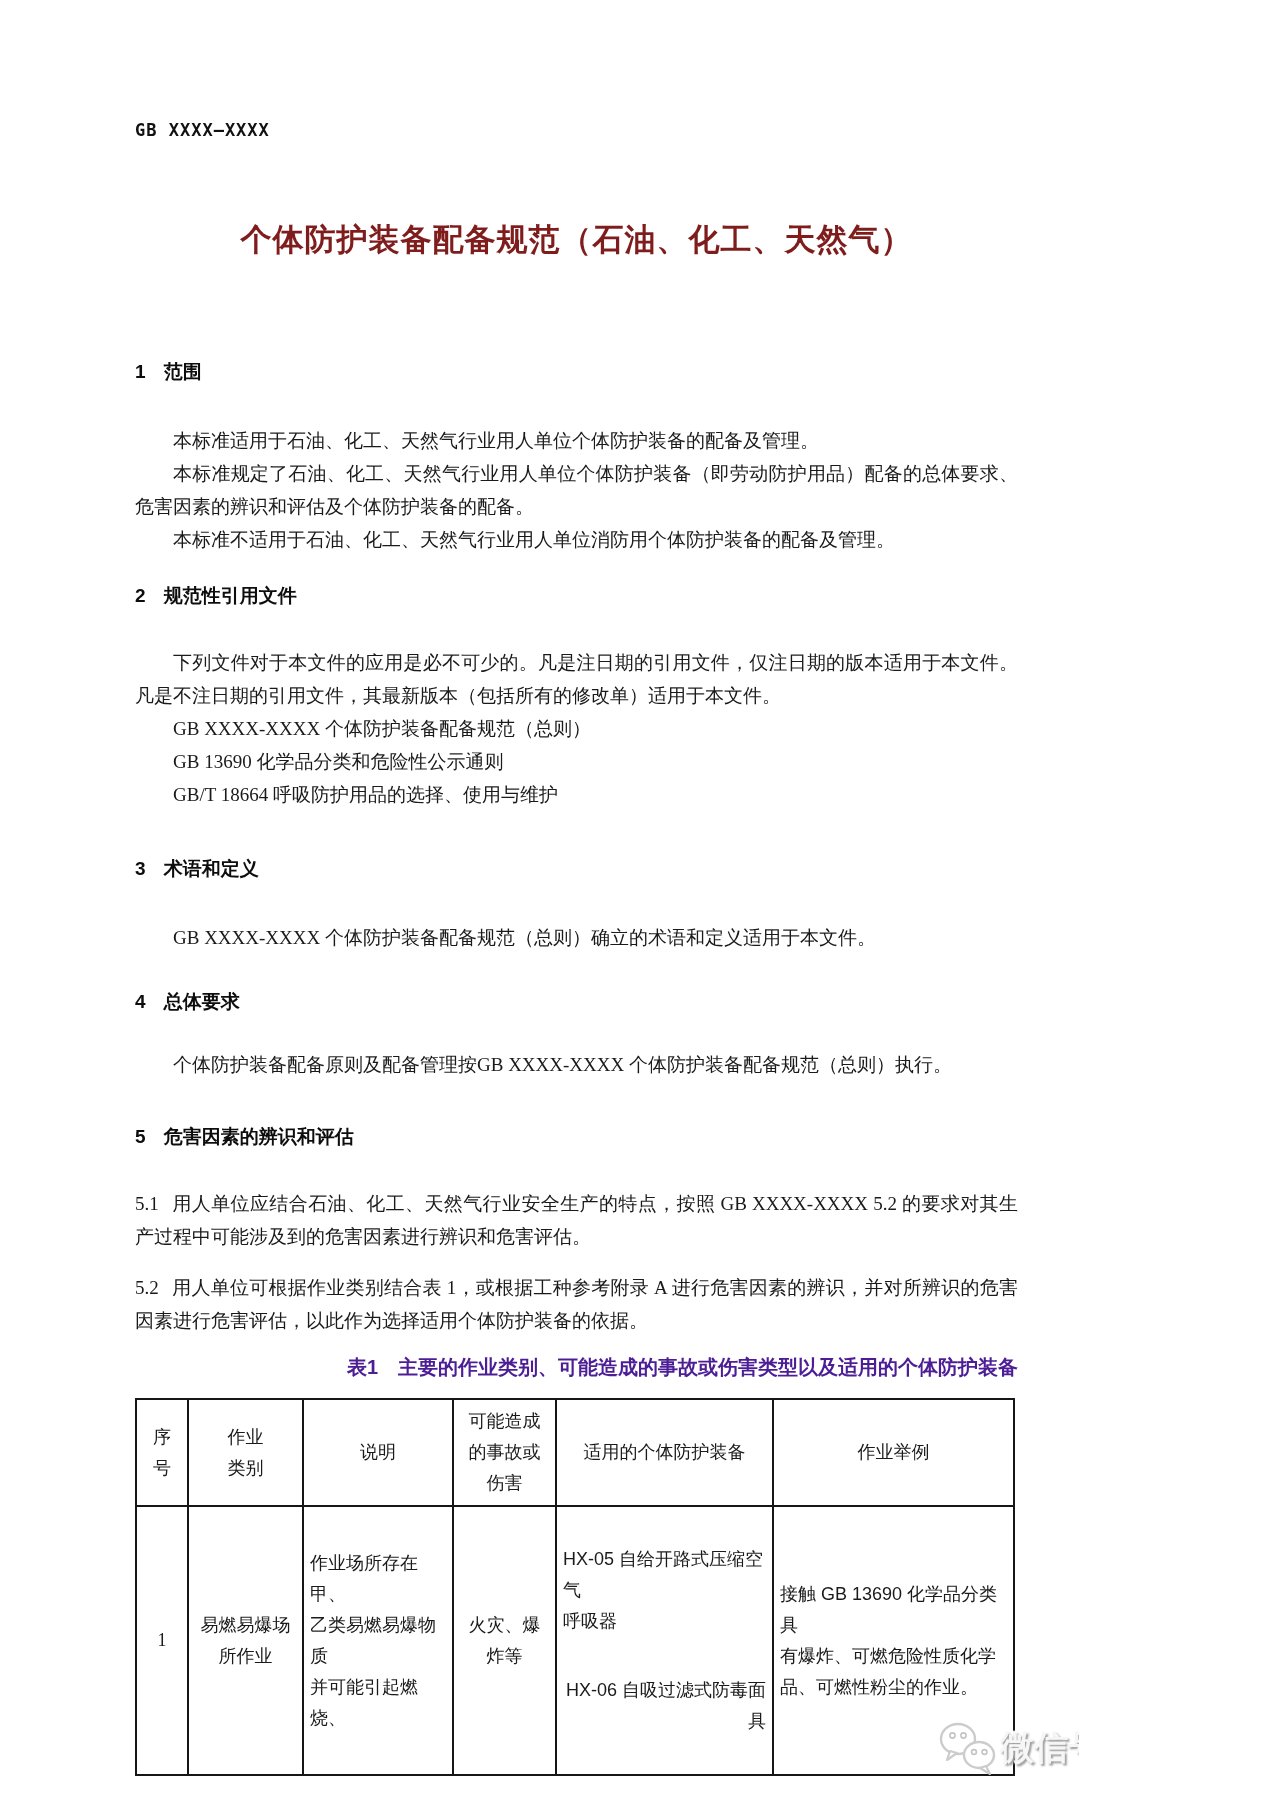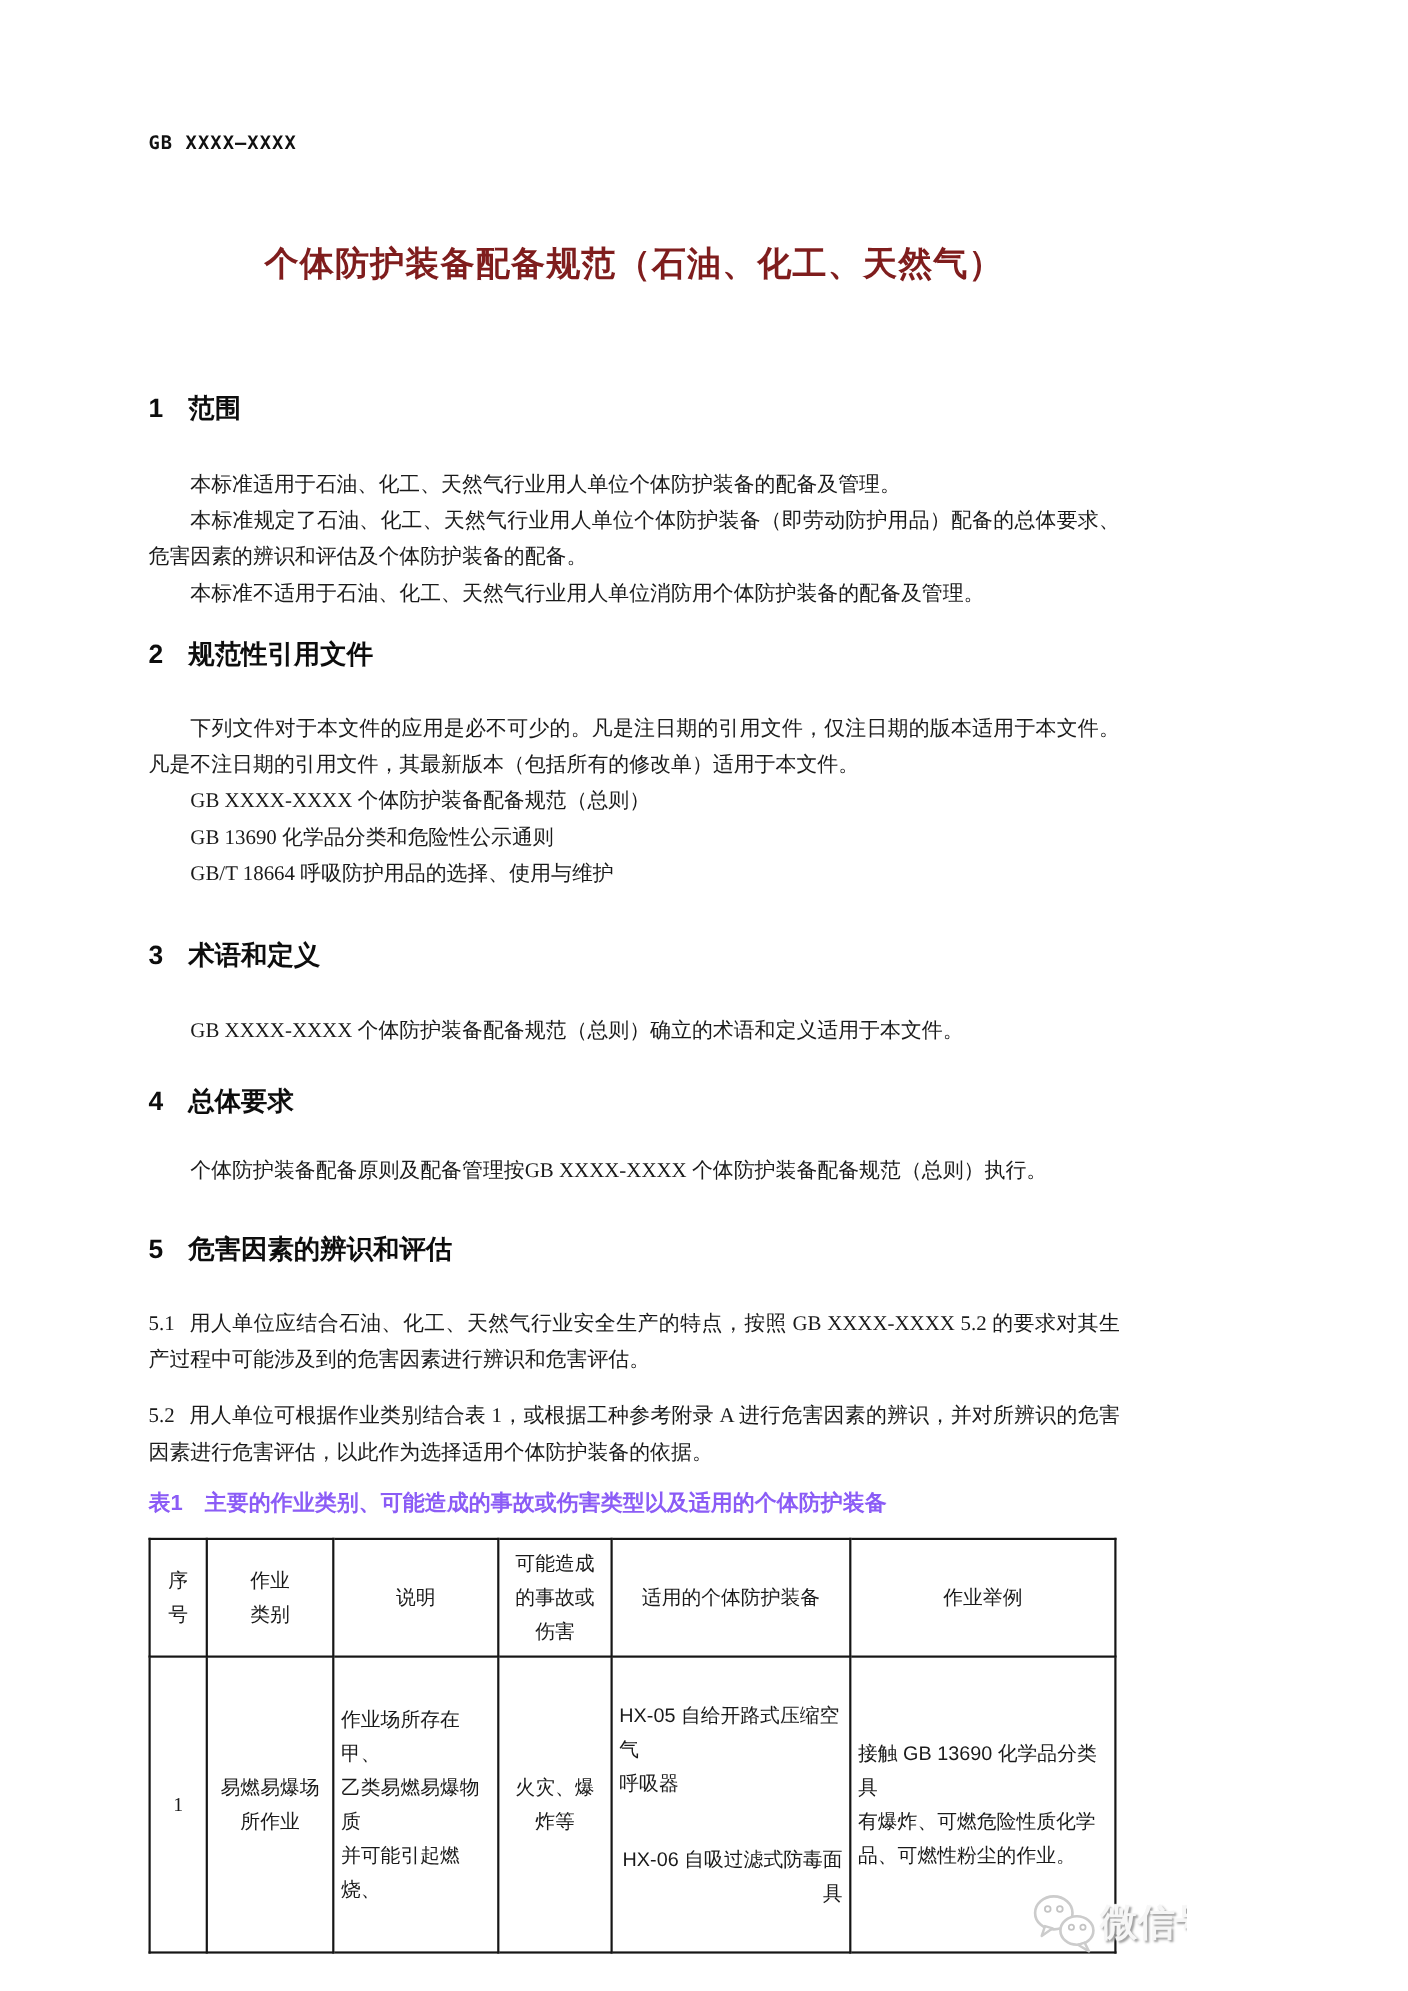--- a/index.html
+++ b/index.html
@@ -33,21 +33,21 @@
     font-family: "Liberation Sans", sans-serif;
     font-weight: bold;
     font-size: 31px;
     line-height: 44px;
     color: #7f1d1d;
     letter-spacing: 1px;
   }
   .sec-h {
     font-family: "Liberation Sans", sans-serif;
     font-weight: bold;
-    font-size: 24px;
+    font-size: 19px;
     line-height: 28px;
     color: #0d0d0d;
   }
   .sec-num { margin-right: 0.95em; }
   .h1 { margin-top: 96px; }
   .h2 { margin-top: 26px; }
   .h3 { margin-top: 44px; }
   .h4 { margin-top: 34px; }
   .h5 { margin-top: 42px; }
   .body-block { margin-top: 38px; }
@@ -68,26 +68,26 @@
     line-height: 33px;
     text-align: justify;
   }
   .clause-1 { margin-top: 36px; }
   .clause-2 { margin-top: 18px; }
   .clause-num { margin-right: 0.7em; }
   .mt-p3 { margin-top: 38px; }
   .mt-p4 { margin-top: 32px; }
   .tbl-caption {
     margin-top: 16px;
-    text-align: left;
+    text-align: right;
     font-family: "Liberation Sans", sans-serif;
     font-weight: bold;
     font-size: 20px;
     line-height: 28px;
-    color: #8b5cf6;
+    color: #4c1d95;
   }
   .cap-gap { margin-left: 1em; }
   table.t1 {
     margin-top: 17px;
     border-collapse: collapse;
     table-layout: fixed;
     width: 878px;
   }
   table.t1 th, table.t1 td {
     border: 2px solid #161616;

